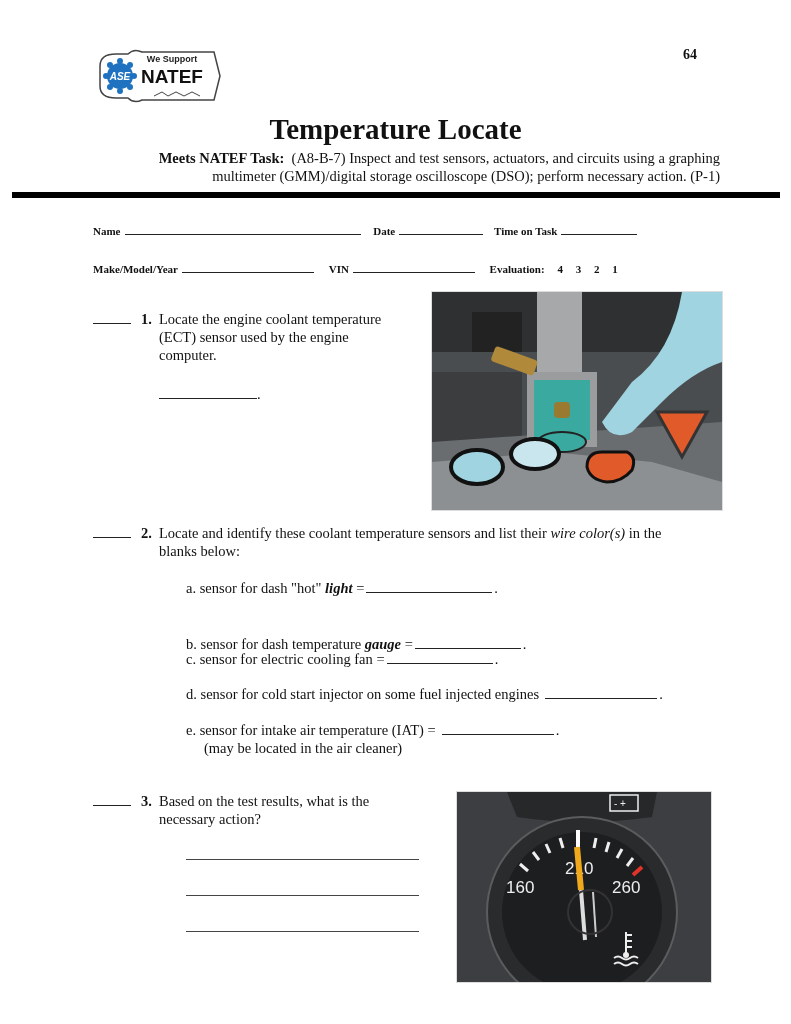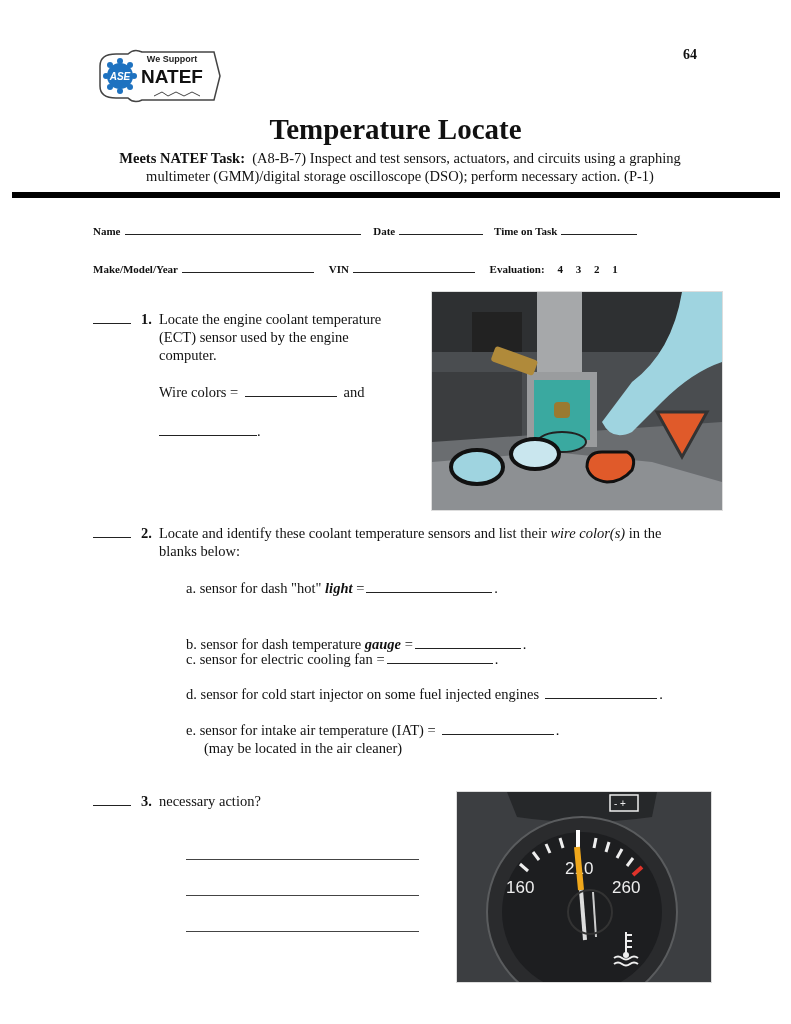--- a/index.html
+++ b/index.html
@@ -2,21 +2,21 @@
 <html><head>
 <meta charset="utf-8">
 <style>
   html, body { margin: 0; padding: 0; background: #ffffff; }
   body { width: 791px; height: 1024px; position: relative; overflow: hidden;
          font-family: "Liberation Serif", "DejaVu Serif", serif; color: #111; }
   .abs { position: absolute; }
   .page-number { left: 683px; top: 47px; font-weight: bold; font-size: 14px; }
   .logo { left: 94px; top: 42px; width: 128px; height: 66px; }
   .title { left: 0; width: 791px; top: 113px; text-align: center; font-weight: bold; font-size: 29px; }
-  .task { left: 80px; width: 640px; top: 149px; text-align: center; font-size: 14.5px; line-height: 18px; }
+  .task { left: 80px; width: 640px; top: 149px; text-align: right; font-size: 14.5px; line-height: 18px; }
   .task b { font-weight: bold; }
   .rule { left: 12px; top: 192px; width: 768px; height: 6px; background: #000; }
   .field-row { font-size: 11px; font-weight: bold; white-space: nowrap; }
   .blank { display: inline-block; border-bottom: 1.2px solid #222; height: 14px; vertical-align: baseline; margin: 0 4px; }
   .eval { font-weight: bold; }
   .eval span { margin-left: 10px; }
   .q { font-size: 14.5px; line-height: 18px; }
   .q-num { font-weight: bold; }
   .score-blank { display: inline-block; width: 38px; border-bottom: 1.2px solid #222; height: 12px; }
   .line { border-bottom: 1.2px solid #444; }
@@ -77,25 +77,20 @@
 
 <div class="abs q" style="left:93px; top:310px;">
   <span class="score-blank"></span>
 </div>
 <div class="abs q" style="left:141px; top:310px; width:270px;">
   <div style="position:absolute; left:0; top:0;" class="q-num">1.</div>
   <div style="margin-left:18px;">
     <div>Locate the engine coolant temperature</div>
     <div>(ECT) sensor used by the engine</div>
     <div>computer.</div>
-    <div style="margin-top:18px; white-space:nowrap;">
-      <span>Wire colors =</span>
-      <span class="blank" style="width:92px; margin:0 3px;"></span>
-      <span>and</span>
-    </div>
     <div style="margin-top:20px; white-space:nowrap;">
       <span class="blank" style="width:98px; margin:0;"></span><span>.</span>
     </div>
   </div>
 </div>
 
 <div class="abs photo" style="left:431px; top:291px; width:290px; height:218px;">
   <svg width="290" height="218" viewBox="0 0 290 218">
     <rect width="290" height="218" fill="#4a4d50"></rect>
     <rect x="0" y="0" width="290" height="60" fill="#2e3032"></rect>
@@ -159,20 +154,21 @@
   </div>
   <div style="margin-left:18px;">(may be located in the air cleaner)</div>
 </div>
 
 <div class="abs q" style="left:93px; top:792px;">
   <span class="score-blank"></span>
 </div>
 <div class="abs q" style="left:141px; top:792px; width:300px;">
   <span class="q-num" style="position:absolute; left:0;">3.</span>
   <div style="margin-left:18px;">
+    <div>Based on the test results, what is the</div>
     <div>necessary action?</div>
   </div>
 </div>
 <div class="abs line" style="left:186px; top:859px; width:233px;"></div>
 <div class="abs line" style="left:186px; top:895px; width:233px;"></div>
 <div class="abs line" style="left:186px; top:931px; width:233px;"></div>
 
 <div class="abs photo" style="left:456px; top:791px; width:254px; height:190px;">
   <svg width="254" height="190" viewBox="0 0 254 190">
     <rect width="254" height="190" fill="#3c3e41"></rect>

